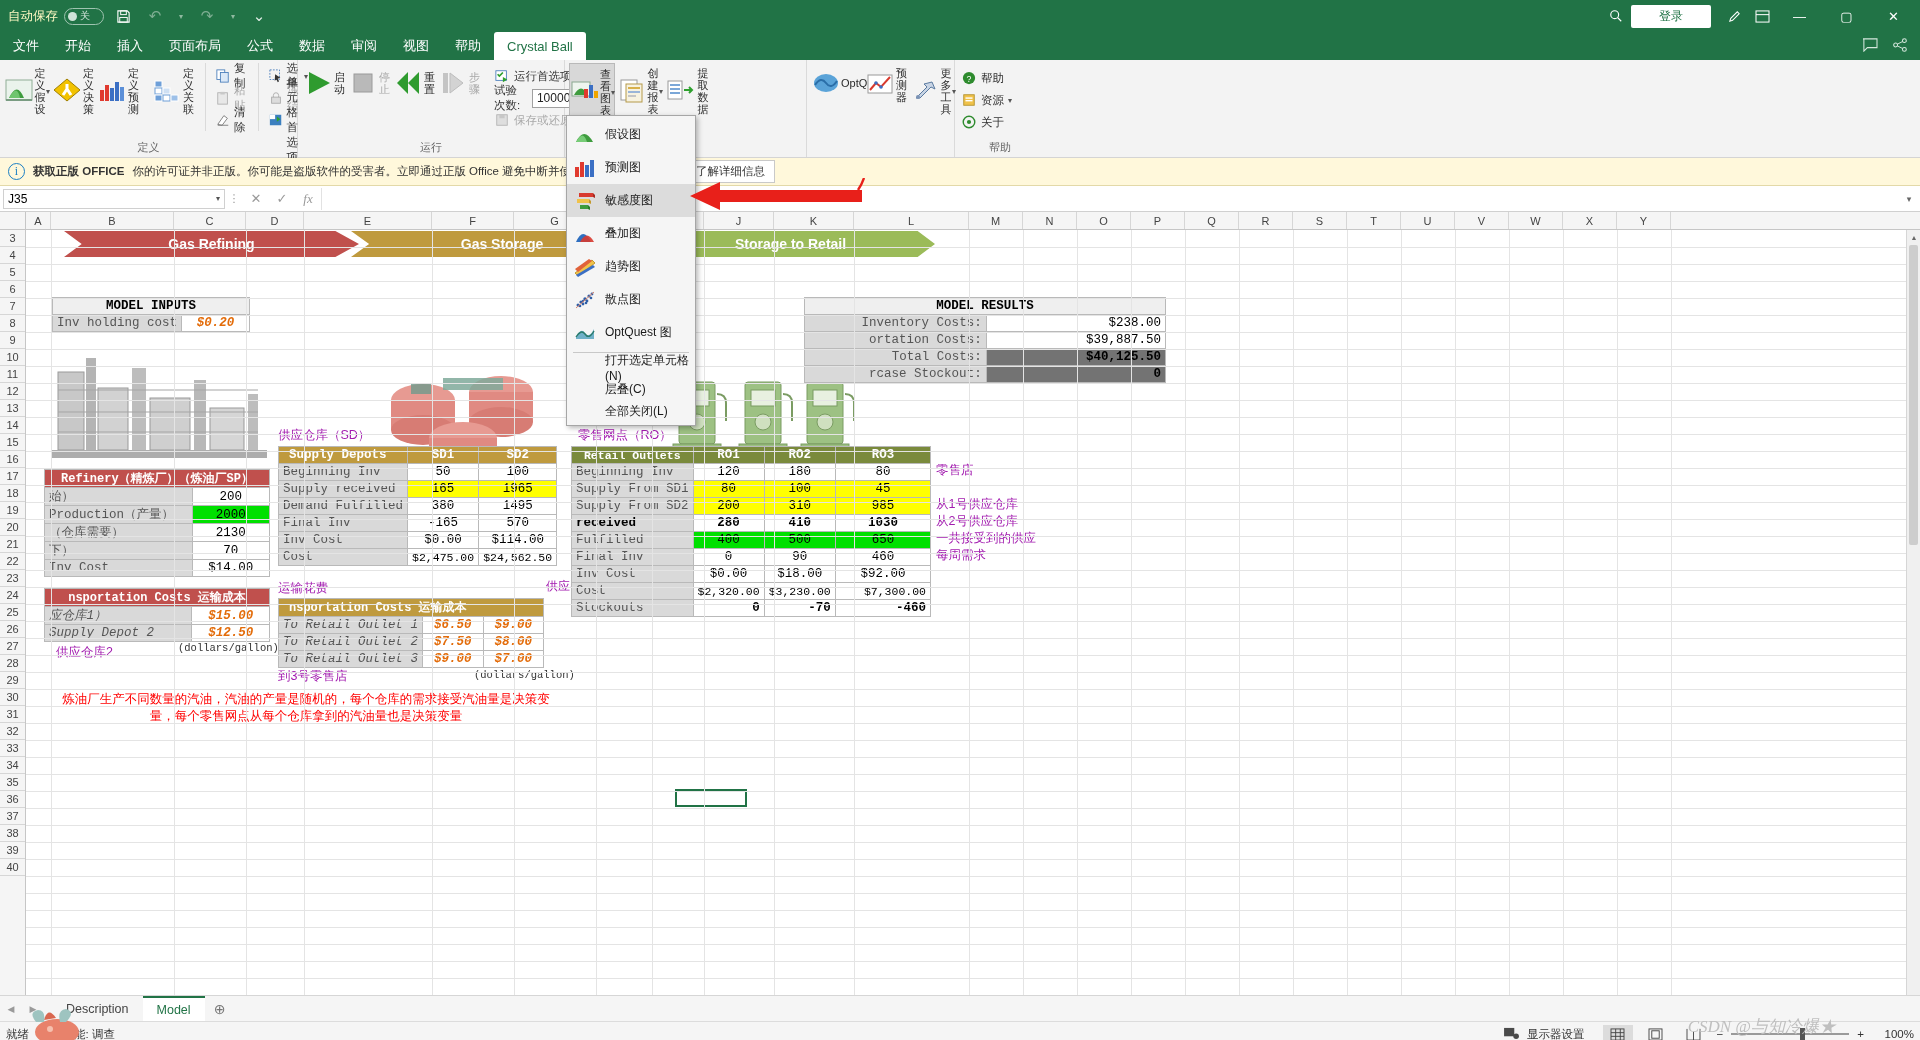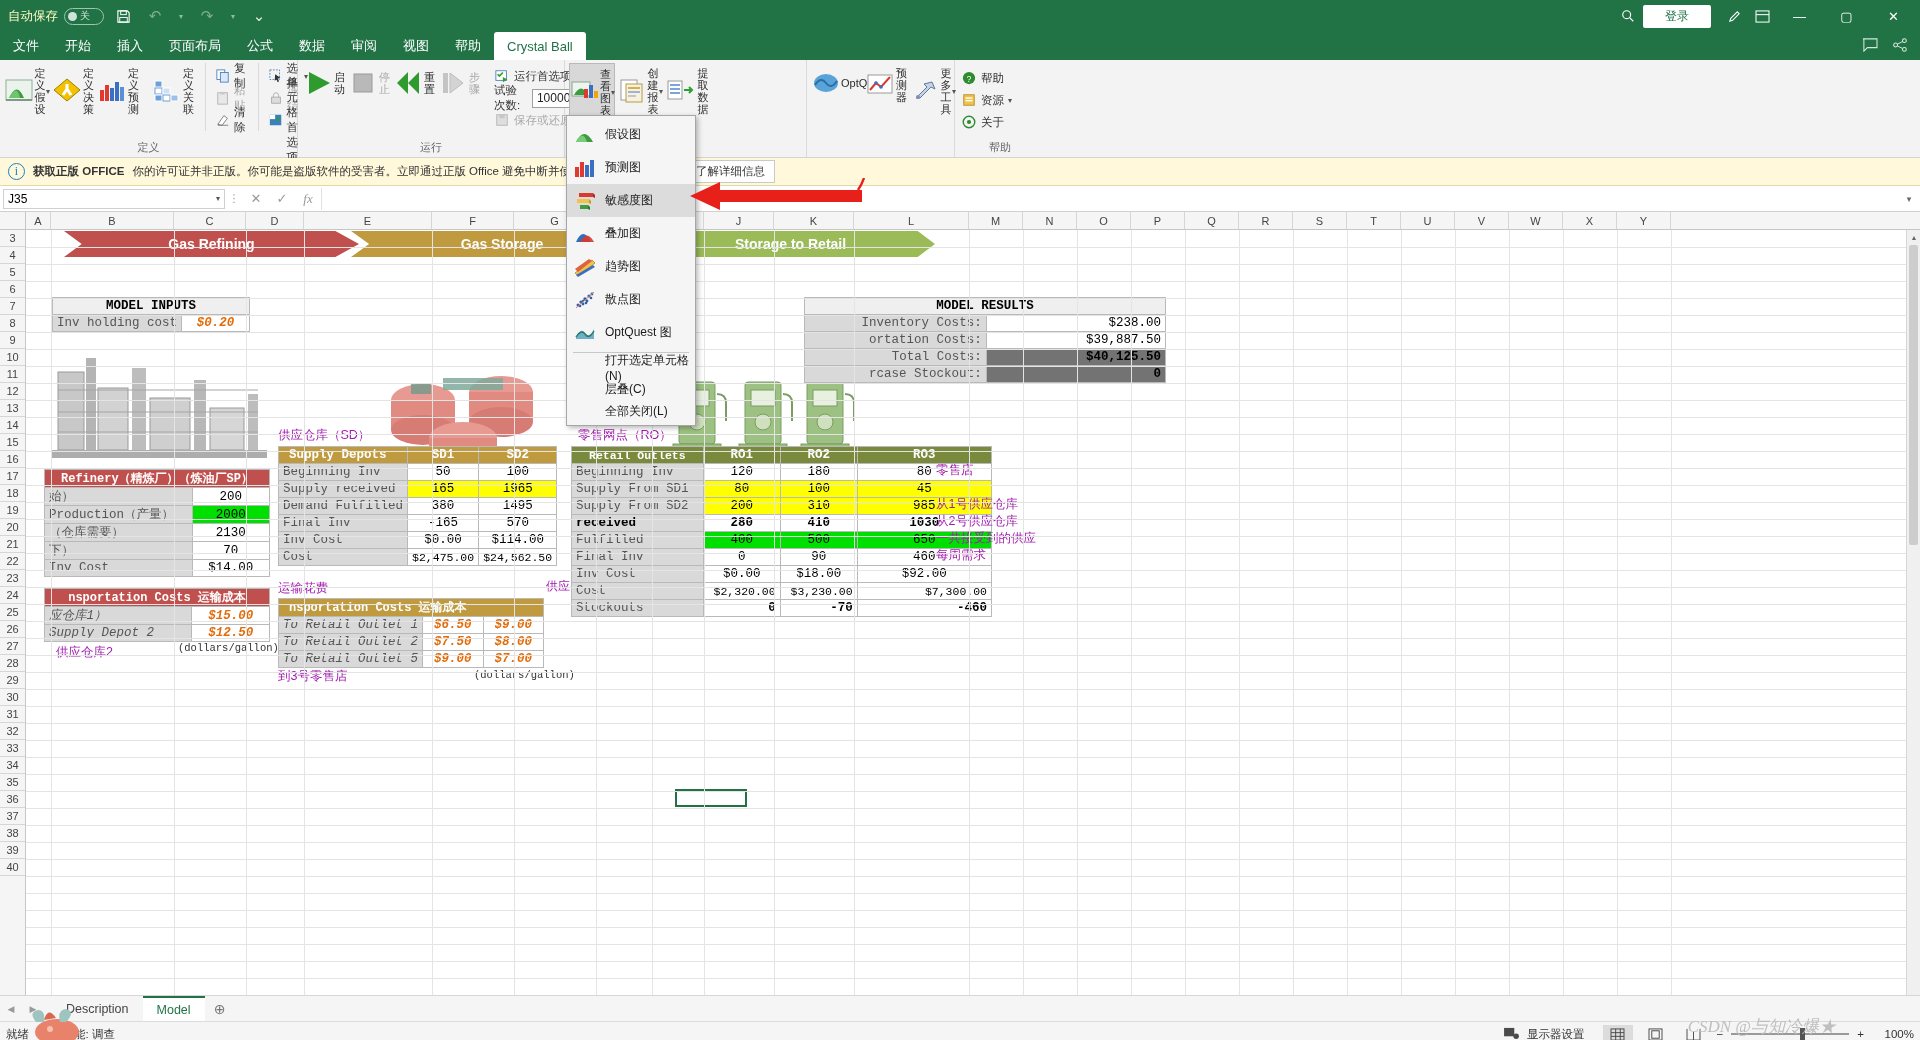--- a/index.html
+++ b/index.html
@@ -26,21 +26,21 @@
   .tb-icon { width: 26px; height: 24px; display: flex; align-items: center;
     justify-content: center; color: #e4efe9; font-size: 15px; }
   .tb-icon.dim { color: #7fae93; }
   .tb-title {
     position: absolute; left: 0; right: 0; text-align: center;
     font-size: 13px; color: #fff; pointer-events: none;
   }
   .tb-right { margin-left: auto; display: flex; align-items: center; gap: 2px; padding-right: 4px; }
   .signin-btn {
     background: #fff; color: #217346; font-size: 12px;
-    padding: 3px 22px; border-radius: 2px; margin-right: 8px;
+    padding: 3px 28px; border-radius: 2px; margin-right: 8px;
   }
   .tb-btn { width: 26px; height: 26px; display: flex; align-items: center;
     justify-content: center; color: #fff; font-size: 14px; }
   .win-btn { width: 45px; height: 32px; display: flex; align-items: center;
     justify-content: center; color: #fff; font-size: 13px; }
 
   
   #ribbon-tabs {
     height: 28px; background: #217346; display: flex; align-items: stretch;
     font-size: 13px; position: relative;
@@ -885,31 +885,31 @@
           <td class="lbl-cell" style="width:132px;font-style:italic">To Retail Outlet 1</td>
           <td class="orange-i" style="width:67px">$6.50</td>
           <td class="orange-i" style="width:67px">$9.00</td>
         </tr>
         <tr>
           <td class="lbl-cell" style="font-style:italic">To Retail Outlet 2</td>
           <td class="orange-i">$7.50</td>
           <td class="orange-i">$8.00</td>
         </tr>
         <tr>
-          <td class="lbl-cell" style="font-style:italic">To Retail Outlet 5</td>
+          <td class="lbl-cell" style="font-style:italic">To Retail Outlet 3</td>
           <td class="orange-i">$9.00</td>
           <td class="orange-i">$7.00</td>
         </tr>
       </tbody>
         </table>
       <div class="small-note" style="left:448px;top:439px">(dollars/gallon)</div>
       <div class="cn-label" style="left:252px;top:438px">到3号零售店</div>
 
       <div class="cn-label" style="left:552px;top:197px">零售网点（RO）</div>
-      <table class="tbl" style="left:545px;top:216px;width:421px">
+      <table class="tbl" style="left:545px;top:216px;width:360px">
         <tbody>
             <tr>
           <td class="hdr-olive" style="width:105px;font-size:11.5px">Retail Outlets</td>
           <td class="hdr-olive" style="width:63px">RO1</td>
           <td class="hdr-olive" style="width:68px">RO2</td>
           <td class="hdr-olive" style="width:124px">RO3</td>
         </tr>
         <tr>
           <td class="lbl-cell">Beginning Inv</td>
           <td class="num">120</td>
@@ -966,20 +966,21 @@
         </tr>
       </tbody>
         </table>
 
       <div class="cn-label" style="left:910px;top:232px">零售店</div>
       <div class="cn-label" style="left:910px;top:266px">从1号供应仓库</div>
       <div class="cn-label" style="left:910px;top:283px">从2号供应仓库</div>
       <div class="cn-label" style="left:910px;top:300px">一共接受到的供应</div>
       <div class="cn-label" style="left:910px;top:317px">每周需求</div>
 
+      <div class="note-red" style="left:30px;top:461px;width:500px;text-align:center">炼油厂生产不同数量的汽油，汽油的产量是随机的，每个仓库的需求接受汽油量是决策变量，每个零售网点从每个仓库拿到的汽油量也是决策变量</div>
 
       <div class="sel-cell" style="left:649px;top:559px;width:72px;height:18px"></div>
     <div class="gridline-v" style="left: 25px;"></div>
         <div class="gridline-v" style="left: 148px;"></div>
         <div class="gridline-v" style="left: 220px;"></div>
         <div class="gridline-v" style="left: 278px;"></div>
         <div class="gridline-v" style="left: 406px;"></div>
         <div class="gridline-v" style="left: 488px;"></div>
         <div class="gridline-v" style="left: 570px;"></div>
         <div class="gridline-v" style="left: 626px;"></div>

